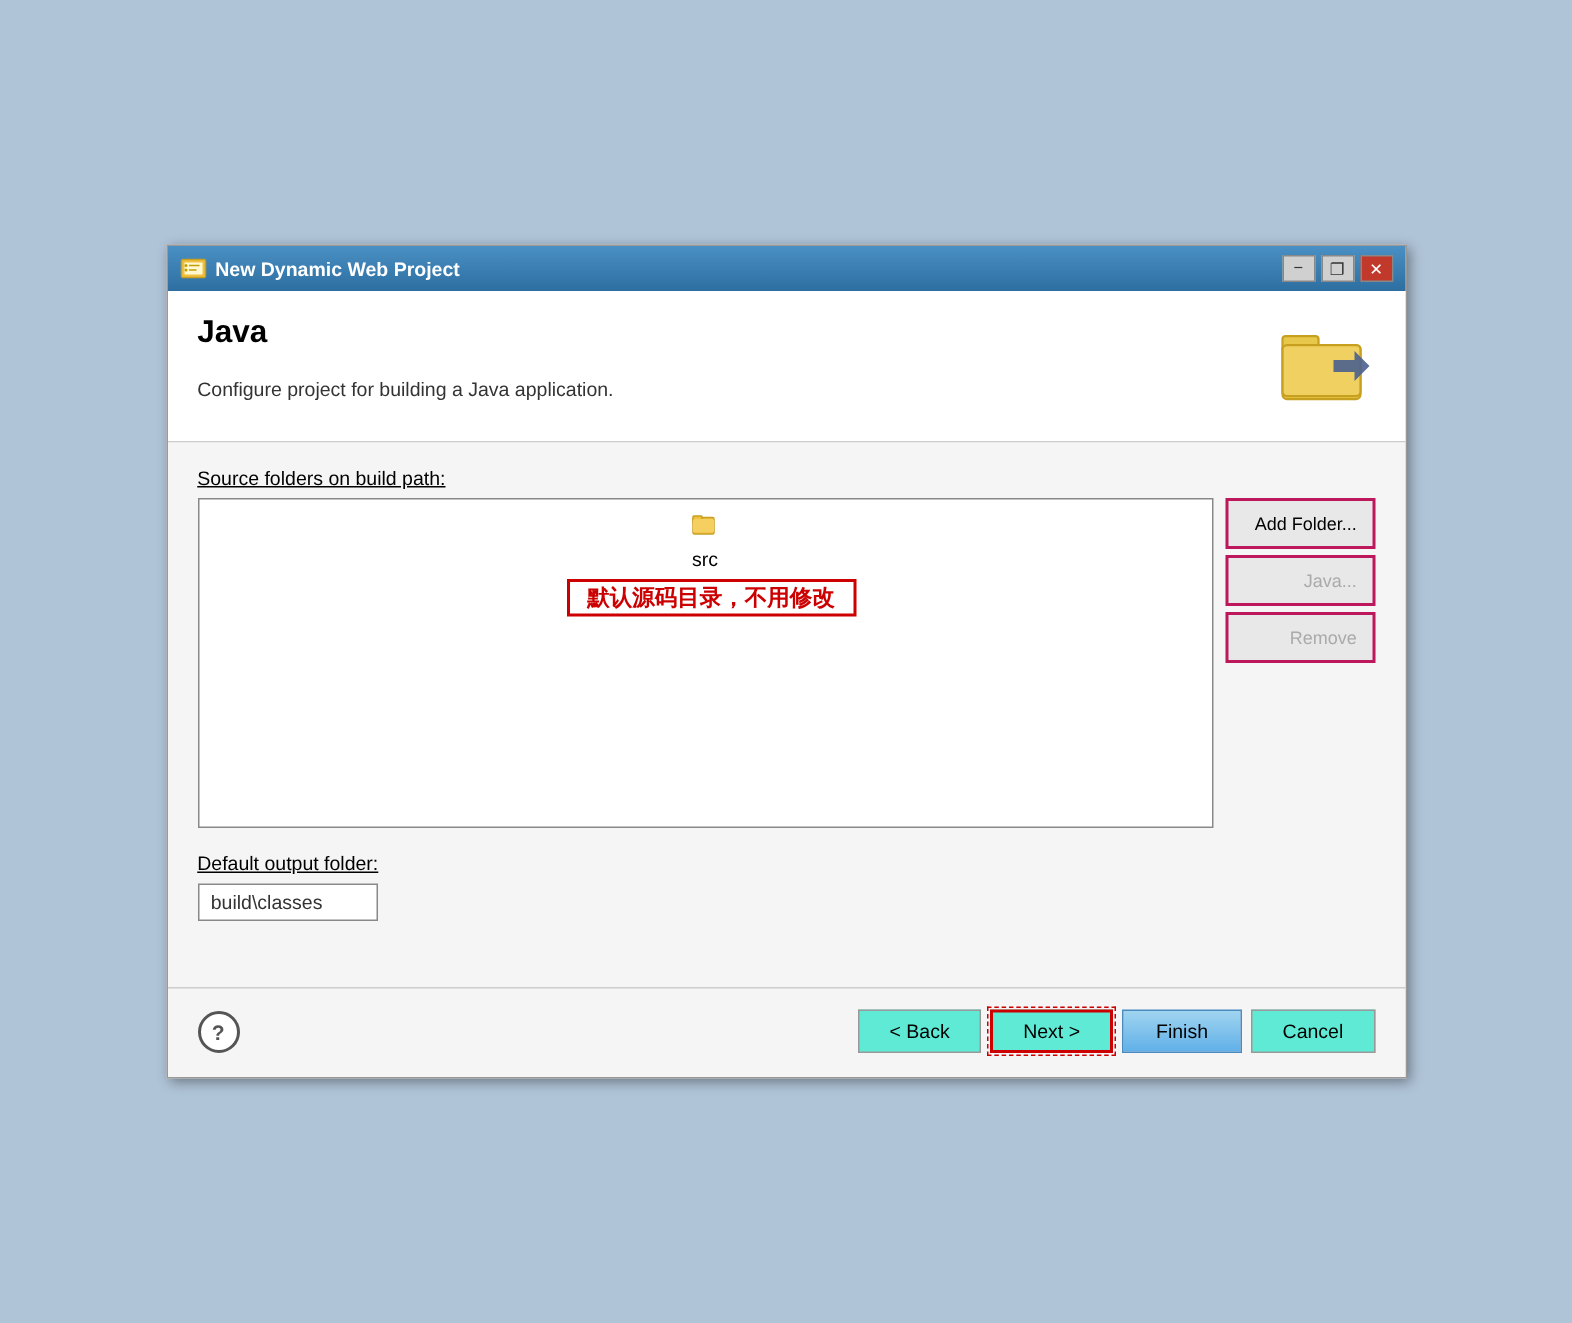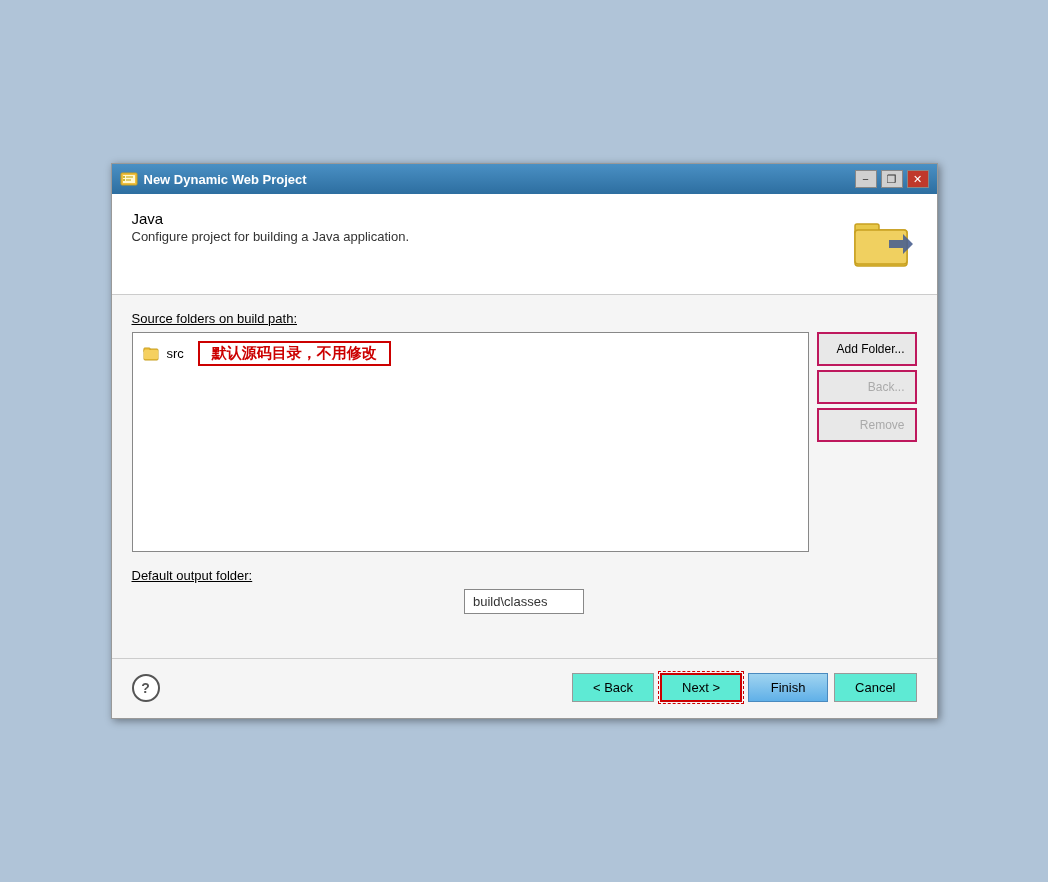--- a/index.html
+++ b/index.html
@@ -83,24 +83,24 @@
       display: flex;
       align-items: flex-start;
       justify-content: space-between;
     }
 
     .header-text {
       flex: 1;
     }
 
     .header-title {
-      font-size: 15px;
-      font-weight: normal;
-      color: #000;
-      margin-bottom: 2px;
+      font-size: 21px;
+      font-weight: bold;
+      color: #000;
+      margin-bottom: 18px;
     }
 
     .header-subtitle {
       font-size: 13px;
       color: #333;
     }
 
     
     .main-body {
       background: #f5f5f5;
@@ -129,20 +129,21 @@
       padding: 6px;
       position: relative;
     }
 
     .source-list-item {
       display: flex;
       align-items: center;
       gap: 6px;
       padding: 2px 4px;
       font-size: 13px;
+      flex-direction: column;
     }
 
     .annotation-box {
       border: 2px solid #cc0000;
       background: white;
       padding: 1px 12px;
       display: inline-block;
       margin-left: 8px;
       font-size: 15px;
       color: #cc0000;
@@ -178,21 +179,20 @@
     }
 
     .output-section {
       margin-bottom: 16px;
     }
 
     .output-row {
       display: flex;
       align-items: center;
       gap: 16px;
-      flex-direction: column;
     }
 
     .output-field {
       border: 1px solid #888;
       background: white;
       padding: 4px 8px;
       font-size: 13px;
       min-width: 120px;
       color: #333;
     }
@@ -325,21 +325,21 @@
                 <rect x="1" y="4" width="14" height="11" rx="1" fill="#f0c040" stroke="#c8a020" stroke-width="1"></rect>
                 <rect x="1" y="3" width="6" height="4" rx="0.5" fill="#f0c040" stroke="#c8a020" stroke-width="1"></rect>
                 <rect x="1" y="5" width="14" height="9" rx="1" fill="#f5d060"></rect>
               </svg>
               <span>src</span>
               <div class="annotation-box">默认源码目录，不用修改</div>
             </div>
           </div>
           <div class="folder-buttons">
             <button class="folder-btn">Add Folder...</button>
-            <button class="folder-btn disabled" disabled="">Back...</button>
+            <button class="folder-btn disabled" disabled="">Java...</button>
             <button class="folder-btn disabled" disabled="">Remove</button>
           </div>
         </div>
       </div>
 
       <div class="output-section">
         <div class="section-label">Default output folder:</div>
         <div class="output-row">
           <div class="output-field">build\classes</div>
         </div>

